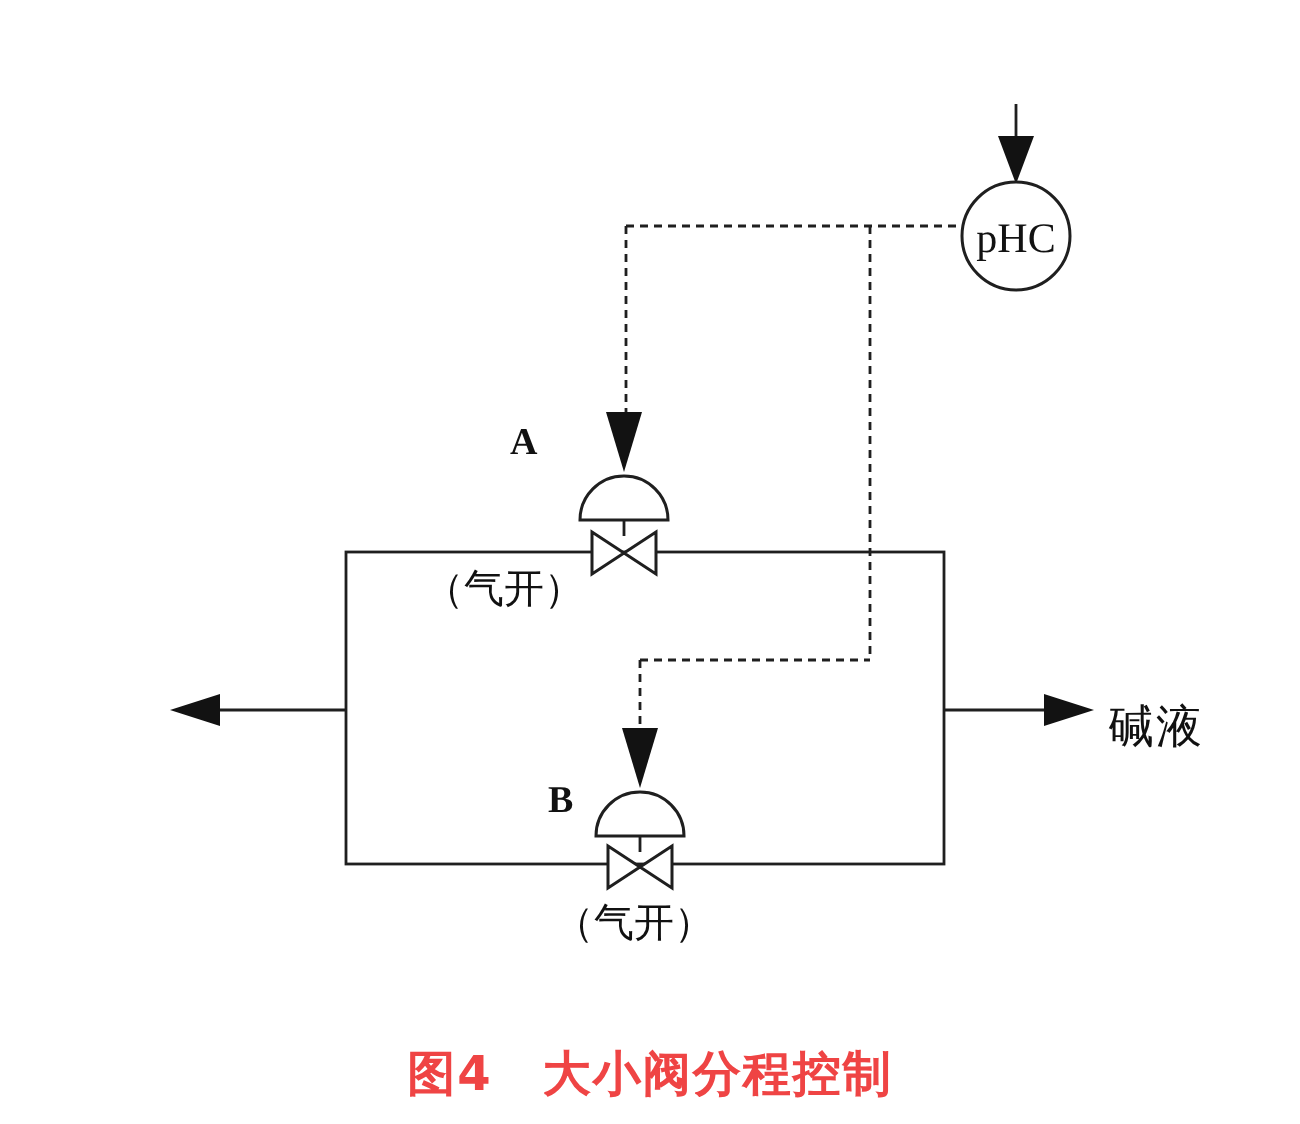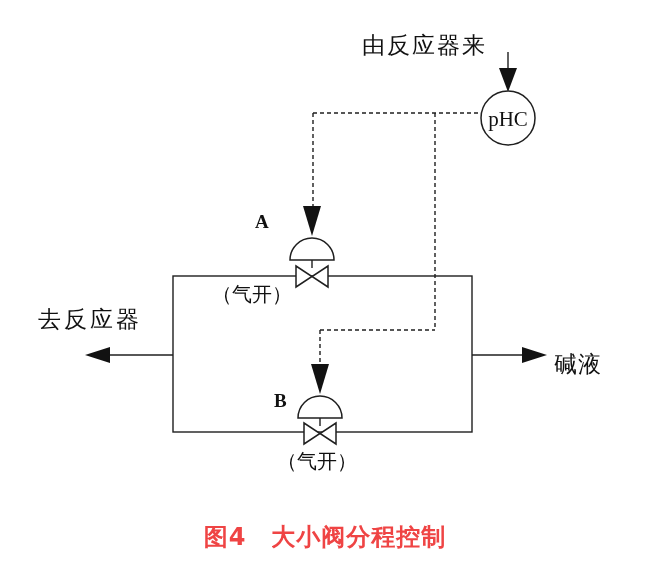--- a/index.html
+++ b/index.html
@@ -75,22 +75,20 @@
 
     <g>
       <polygon class="solid" points="311,364 329,364 320,394"></polygon>
       <path class="node" d="M298 418 A 22 22 0 0 1 342 418 Z"></path>
       <path class="pipe" d="M320 418 V426"></path>
       <polygon class="node" points="304,423 304,444 320,433.5"></polygon>
       <polygon class="node" points="336,423 336,444 320,433.5"></polygon>
     </g>
   </svg>
 
-  <div class="lbl lbl-from-reactor">由反应器来</div>
   <div class="lbl lbl-valve-a">A</div>
   <div class="lbl lbl-note-a">（气开）</div>
-  <div class="lbl lbl-to-reactor">去反应器</div>
   <div class="lbl lbl-alkali">碱液</div>
   <div class="lbl lbl-valve-b">B</div>
   <div class="lbl lbl-note-b">（气开）</div>
   <div class="caption">图4　大小阀分程控制</div>
 
 </div>
 
 </body></html>

